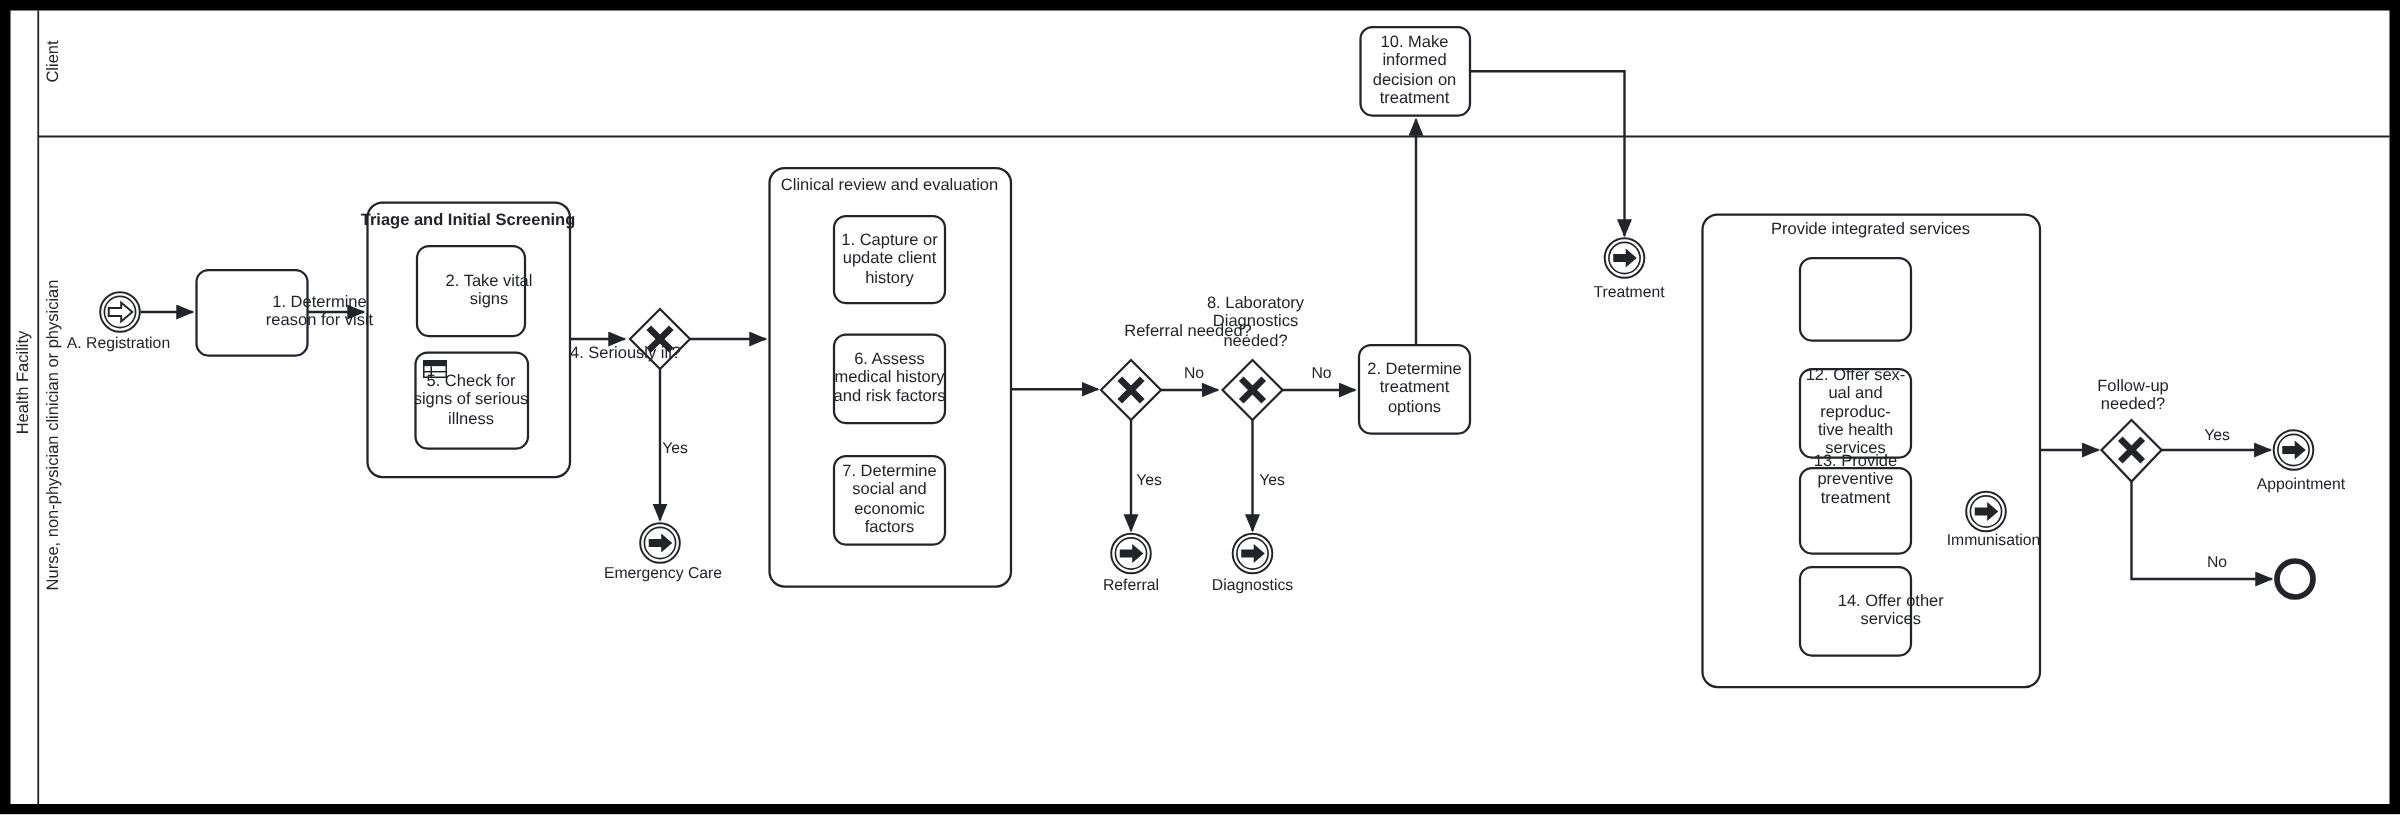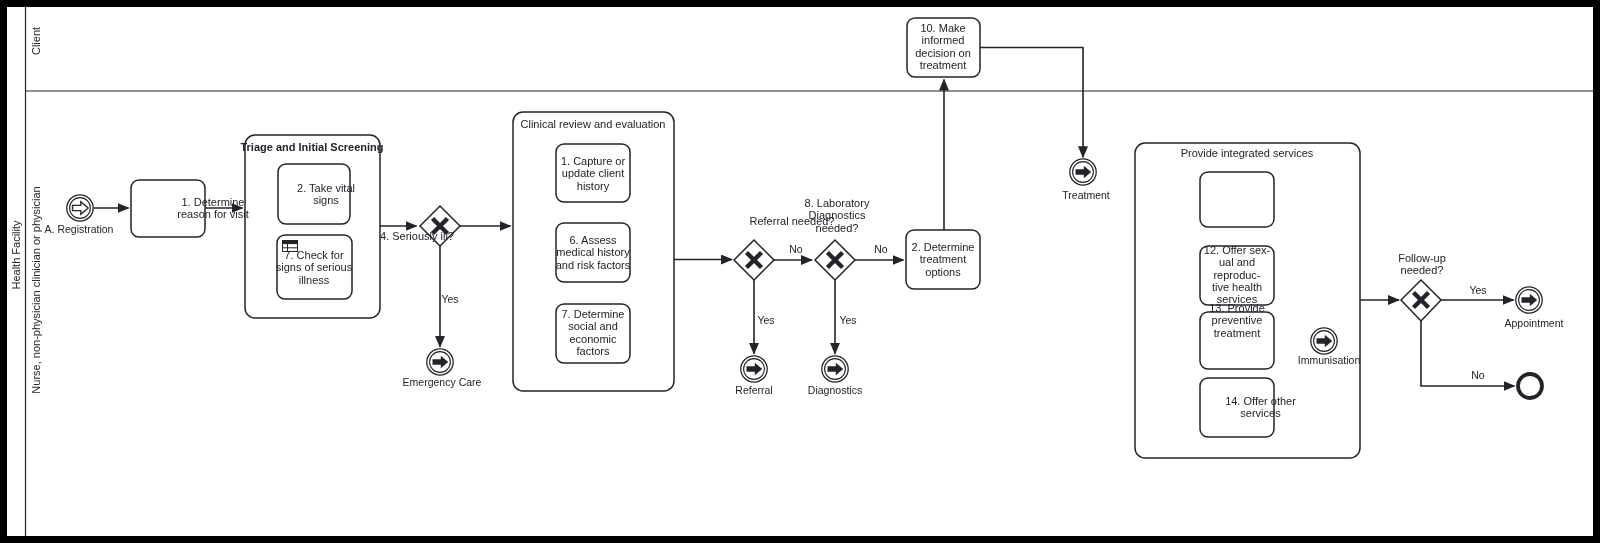--- a/index.html
+++ b/index.html
@@ -133,21 +133,21 @@
 <div class="lbl rot" style="left:36px;top:290px;">Nurse, non-physician clinician or physician</div>
 
 <div class="lbl nw" style="left:312px;top:147px;font-weight:bold;">Triage and Initial Screening</div>
 <div class="lbl nw" style="left:593px;top:124px;">Clinical review and evaluation</div>
 <div class="lbl nw" style="left:1247px;top:153px;">Provide integrated services</div>
 
 <div class="lbl" style="left:168px;top:208px;margin-left:45px;">1. Determine
 reason for visit</div>
 <div class="lbl" style="left:326px;top:194px;">2. Take vital
 signs</div>
-<div class="lbl" style="left:314px;top:267px;">7. Check for
+<div class="lbl" style="left:314px;top:267px;">5. Check for
 signs of serious
 illness</div>
 <div class="lbl" style="left:593px;top:173px;">1. Capture or
 update client
 history</div>
 <div class="lbl" style="left:593px;top:252px;">6. Assess
 medical history
 and risk factors</div>
 <div class="lbl" style="left:593px;top:333px;">7. Determine
 social and

